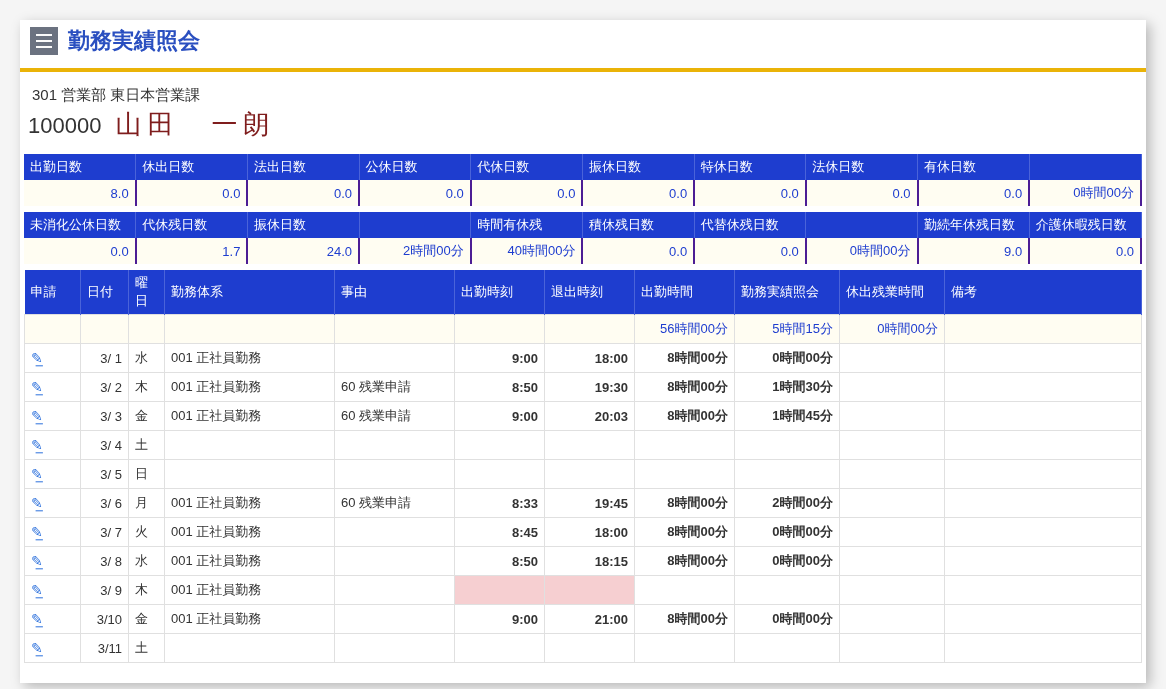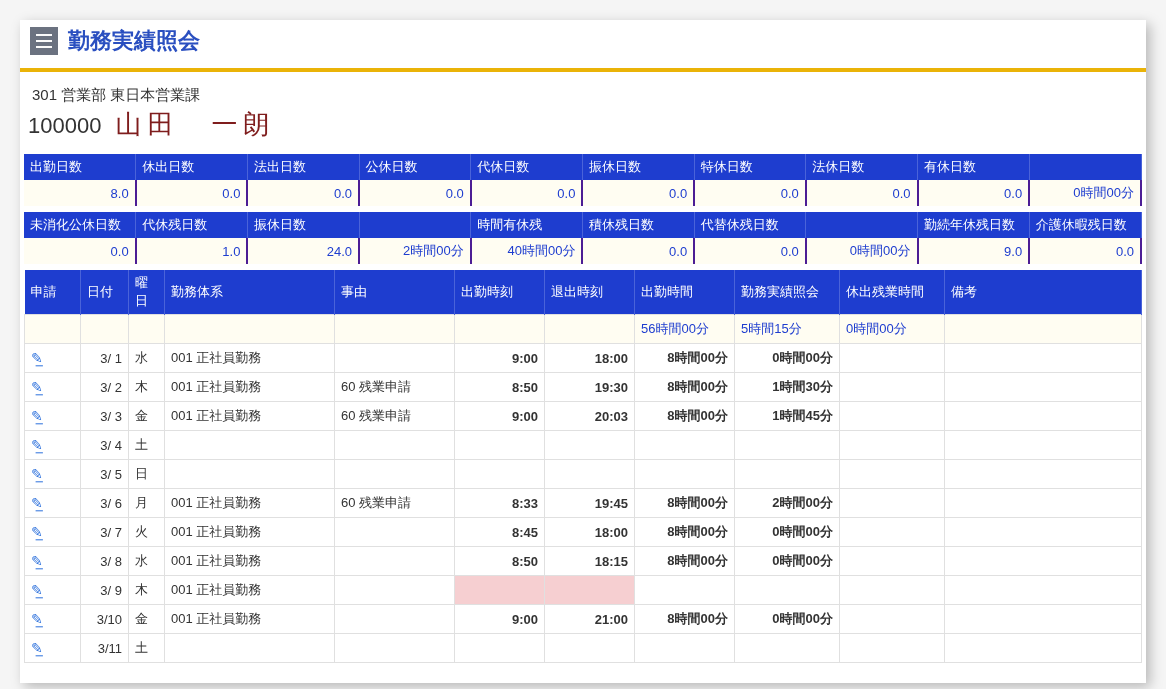--- a/index.html
+++ b/index.html
@@ -88,21 +88,21 @@
   .detail-table td {
     font-size: 13px;
     color: #333;
     padding: 5px 6px;
     border: 1px solid #e0e0e0;
     white-space: nowrap;
   }
   .detail-table tr.totals td {
     background: #fffdf2;
     color: #1e3dcf;
-    text-align: left;
+    text-align: right;
   }
   .detail-table td.num { text-align: right; font-weight: bold; }
   .detail-table td.date { text-align: right; }
   .detail-table td.pink { background: #f6cfd1; }
   .edit-icon {
     color: #2a6fdc; cursor: pointer; display: inline-block;
     font-size: 14px;
   }
   .dow-sat { color: #1e3dcf; }
   .dow-sun { color: #d02a2a; }
@@ -181,21 +181,21 @@
           <th>積休残日数</th>
           <th>代替休残日数</th>
           <th></th>
           <th>勤続年休残日数</th>
           <th>介護休暇残日数</th>
         </tr>
       </thead>
     <tbody>
         <tr id="s2v">
           <td>0.0</td>
-          <td>1.0</td>
+          <td>1.7</td>
           <td>24.0</td>
           <td>2時間00分</td>
           <td>40時間00分</td>
           <td>0.0</td>
           <td>0.0</td>
           <td>0時間00分</td>
           <td>9.0</td>
           <td>0.0</td>
         </tr>
       </tbody>

